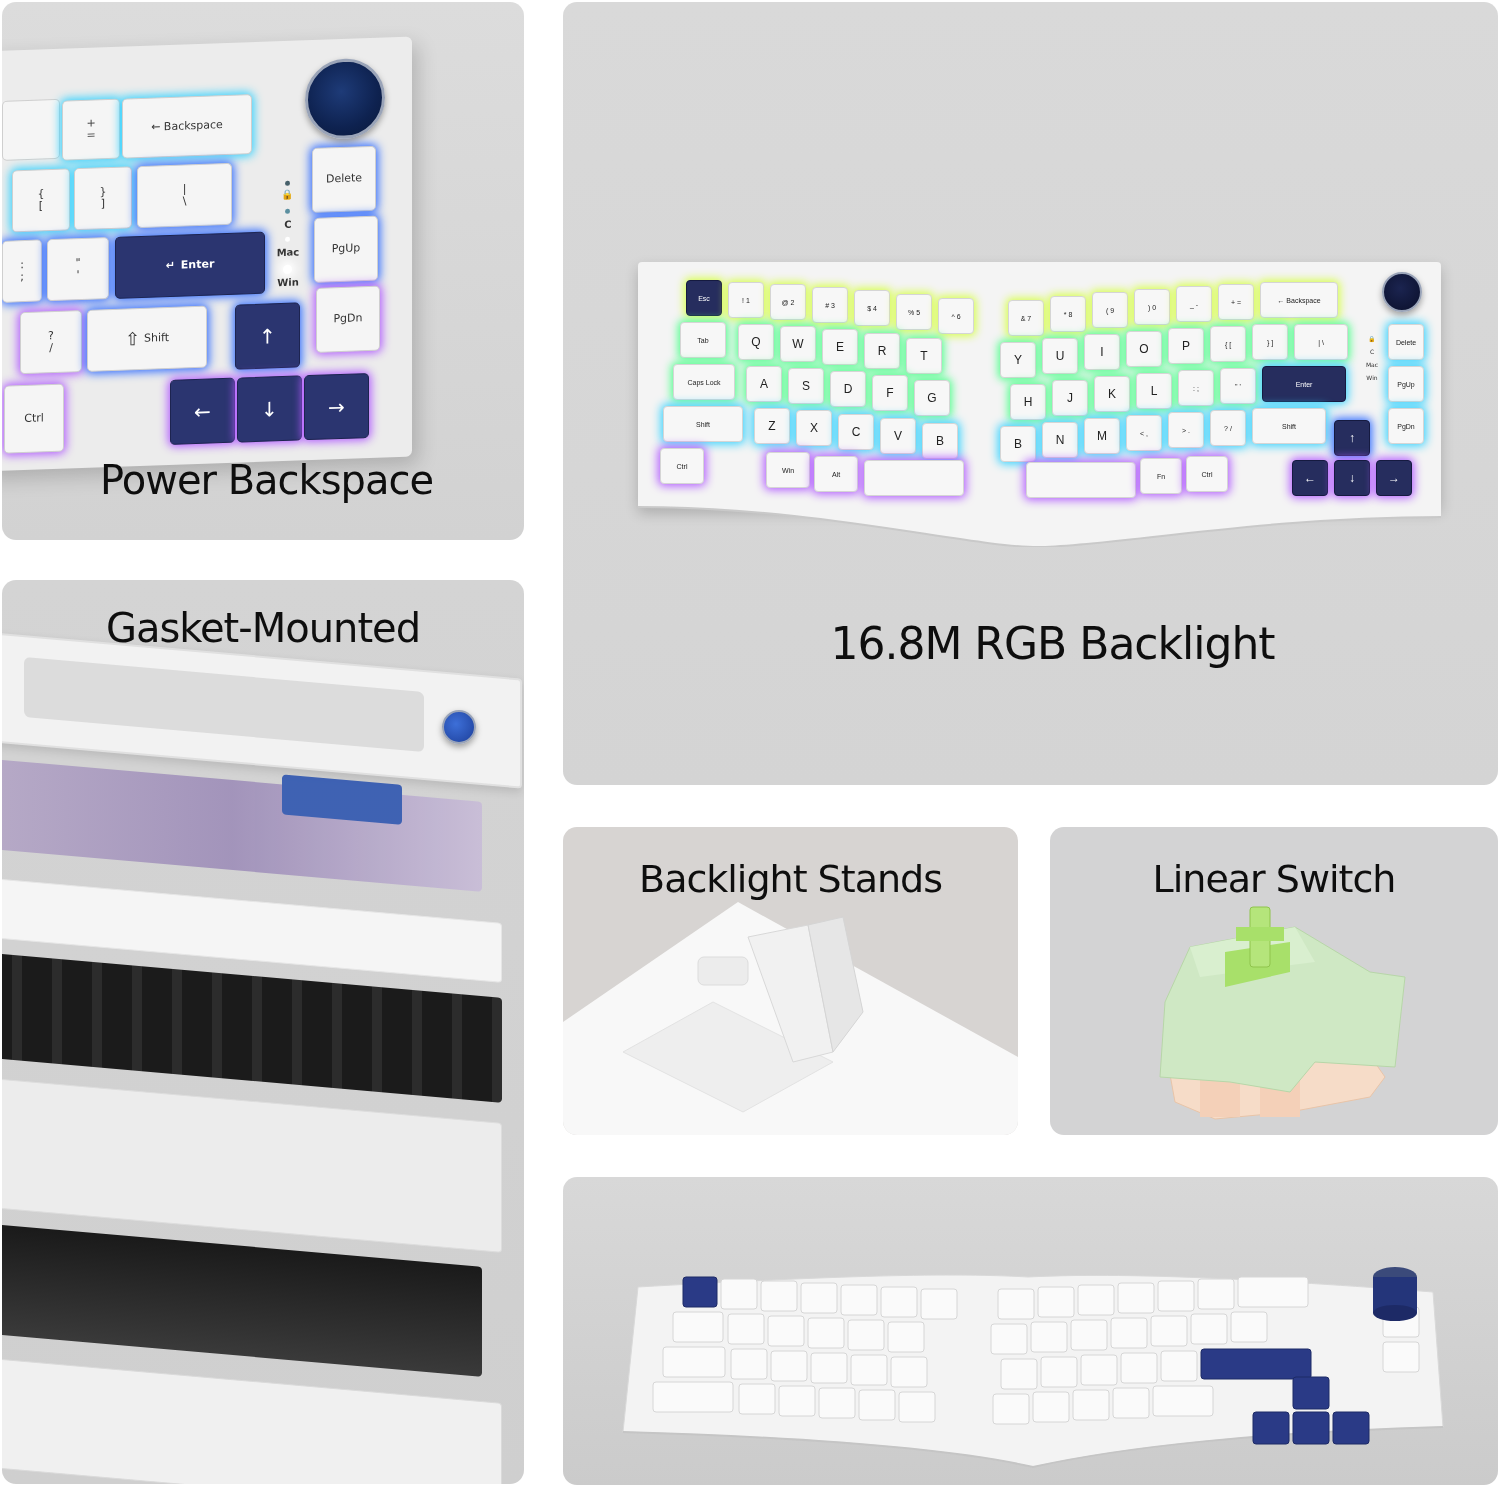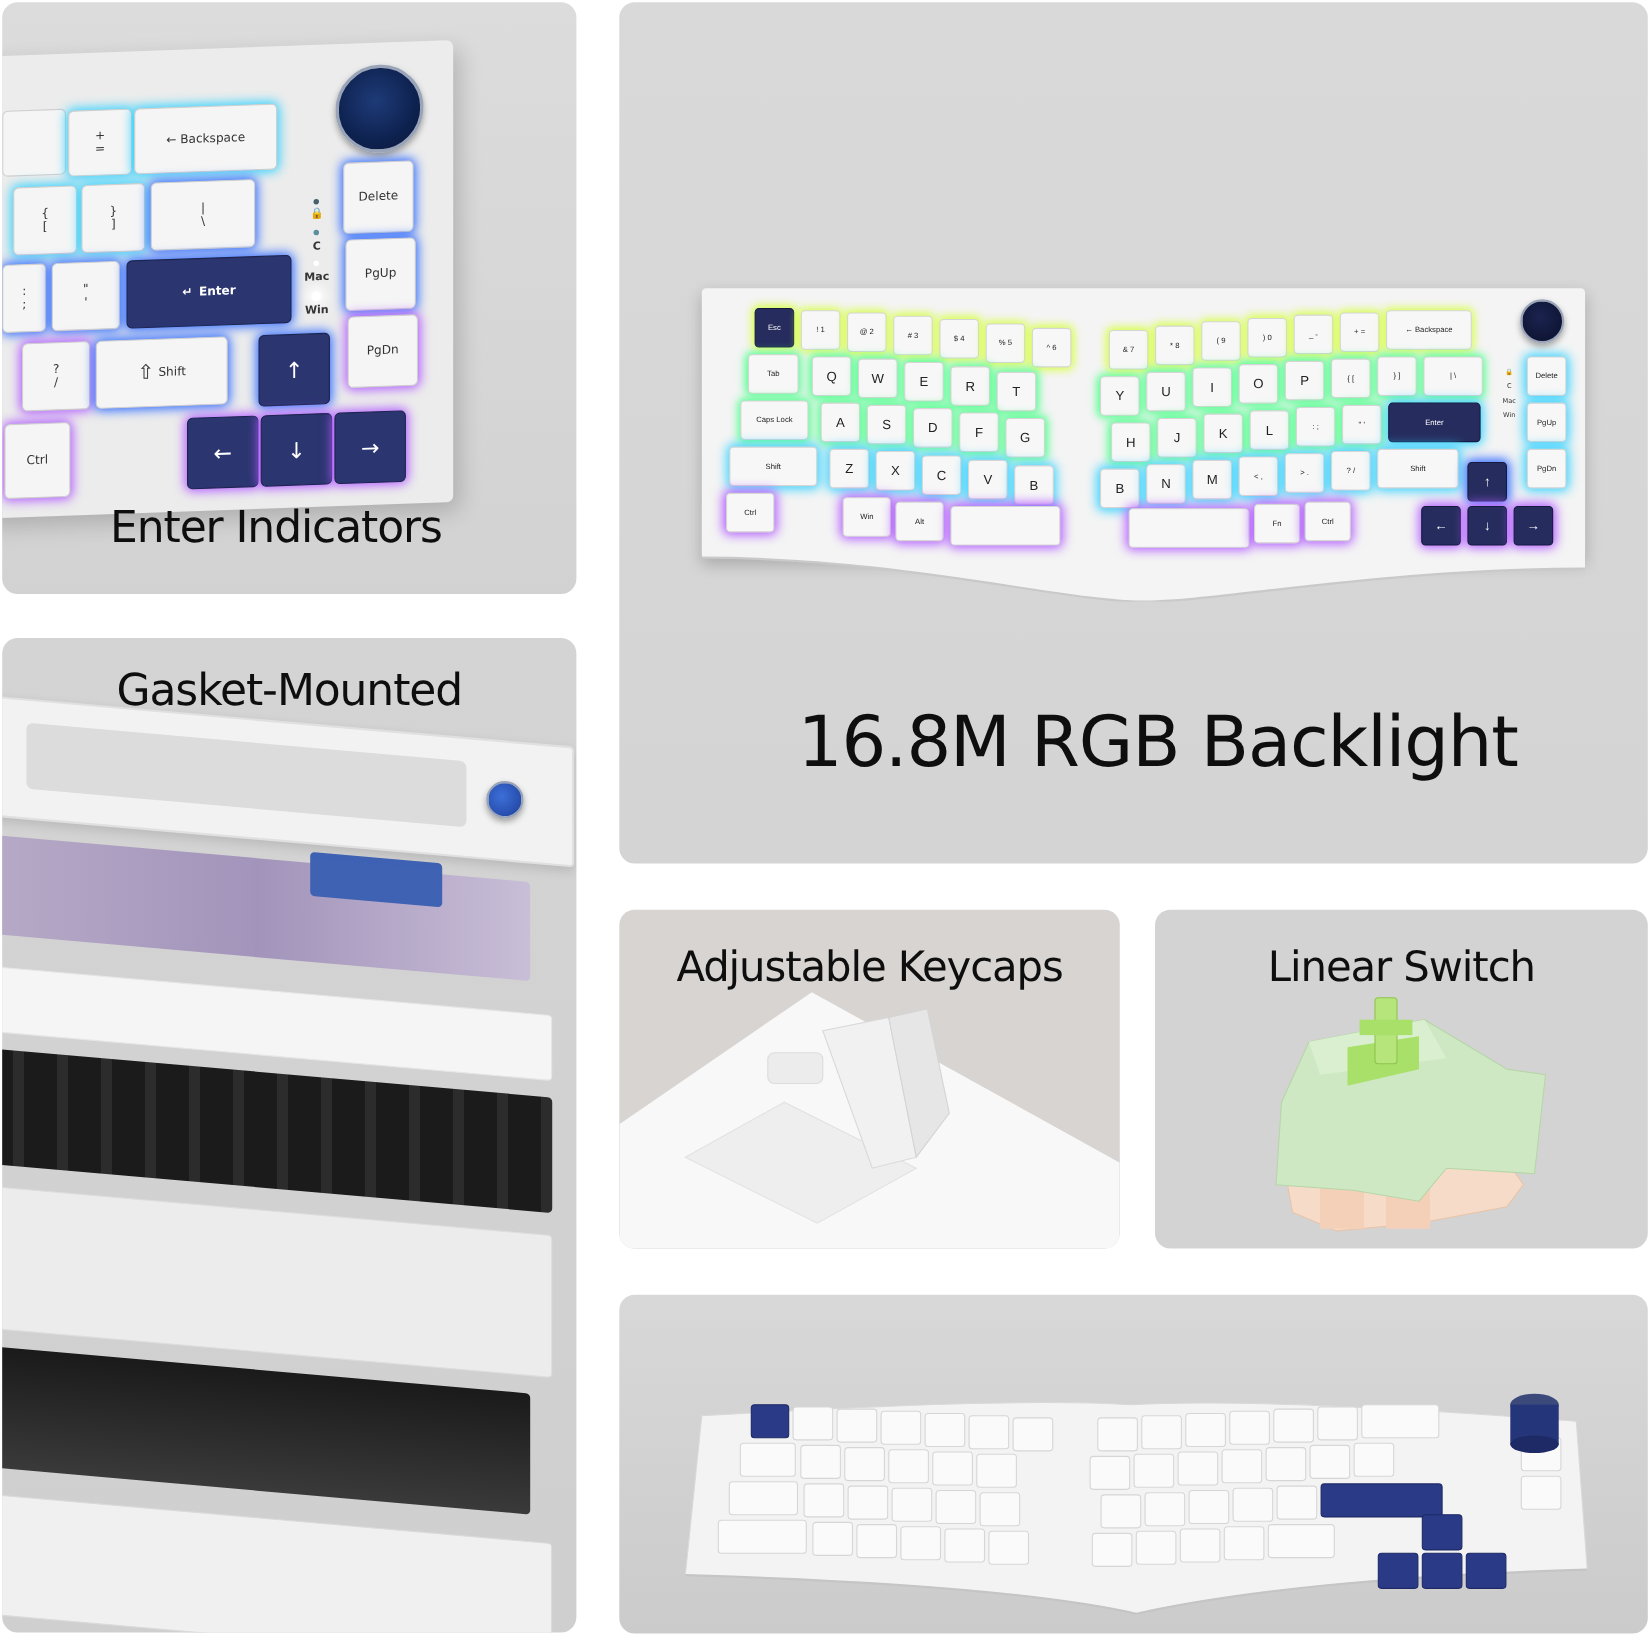--- a/index.html
+++ b/index.html
@@ -124,21 +124,21 @@
     <div class="ind" style="left:291px;top:148px;">🔒</div>
     <div class="dot" style="left:303px;top:168px;background:#5b8fa0;"></div>
     <div class="ind" style="left:291px;top:178px;">C</div>
     <div class="dot" style="left:303px;top:196px;background:#ffffff;"></div>
     <div class="ind" style="left:291px;top:206px;">Mac</div>
     <div class="dot" style="left:301px;top:224px;width:9px;height:9px;background:#ffffff;box-shadow:0 0 10px 4px #ffffff;"></div>
     <div class="ind" style="left:291px;top:236px;">Win</div>
 
     <div class="knob" style="left:323px;top:20px;width:80px;height:80px;"></div>
   </div>
-  <div class="caption" style="top:455px;left:98px;right:auto;font-size:40px;">Enter Indicators</div>
+  <div class="caption" style="top:455px;left:98px;right:auto;font-size:40px;">Power Backspace</div>
 </div>
 
 <div class="panel" id="p-rgb">
 
   <div id="ergo-board">
     <div class="shell"></div>
     <svg class="shell-bottom" viewBox="0 0 803 85" preserveAspectRatio="none">
       <path d="M0 0 L803 0 L803 55 C 620 55, 470 85, 400 85 C 330 85, 180 45, 0 45 Z" fill="#f4f4f4"></path>
       <path d="M0 45 C 180 45, 330 85, 400 85 C 470 85, 620 55, 803 55" fill="none" stroke="#c9c9c9" stroke-width="2"></path>
     </svg>
@@ -225,42 +225,42 @@
 
     <div style="position:absolute;left:724px;top:70px;width:20px;font-size:6px;color:#333;text-align:center;line-height:13px;">
       <div>🔒</div>
       <div>C</div>
       <div>Mac</div>
       <div>Win</div>
     </div>
     <div class="knob" style="left:744px;top:10px;width:40px;height:40px;border-width:2px;background:radial-gradient(circle at 45% 40%,#1b2450 0%,#0a0f2a 100%);"></div>
   </div>
 
-  <div class="caption" style="top:636px;font-size:64px;padding-left:44px;">16.8M RGB Backlight</div>
+  <div class="caption" style="top:616px;font-size:44px;padding-left:44px;">16.8M RGB Backlight</div>
 </div>
 
 <div class="panel" id="p-gasket">
   <div class="caption" style="top:25px;font-size:40px;">Gasket-Mounted</div>
 
   <div class="layer" style="top:75px;width:540px;height:110px;background:#f2f2f2;border:2px solid #e0e0e0;box-shadow:0 4px 10px rgba(0,0,0,0.12);">
     <div style="position:absolute;left:40px;top:20px;width:400px;height:60px;background:#dcdcdc;border-radius:6px;"></div>
   </div>
   <div class="knob" style="left:440px;top:130px;width:34px;height:34px;border-width:2px;background:radial-gradient(circle at 40% 40%,#3d6fd8 0%,#1d3f9a 100%);"></div>
   <div class="layer" style="top:200px;width:500px;height:90px;background:linear-gradient(90deg,#b4a6c6 0%,#9d8db8 50%,#c8bcd8 100%);opacity:0.9;">
     <div style="position:absolute;left:300px;top:-10px;width:120px;height:40px;background:#2f56b0;border-radius:4px;"></div>
   </div>
   <div class="layer" style="top:320px;width:520px;height:60px;background:#f5f5f5;border:1px solid #e6e6e6;"></div>
   <div class="layer" style="top:395px;width:520px;height:105px;background:repeating-linear-gradient(90deg,#1b1b1b 0 30px,#2c2c2c 30px 40px);"></div>
   <div class="layer" style="top:520px;width:520px;height:130px;background:#ececec;border:1px solid #dddddd;"></div>
   <div class="layer" style="top:665px;width:500px;height:110px;background:linear-gradient(180deg,#1a1a1a 0%,#3a3a3a 100%);"></div>
   <div class="layer" style="top:800px;width:520px;height:110px;background:#f0f0f0;border:1px solid #dadada;"></div>
 </div>
 
 <div class="panel" id="p-stands">
-  <div class="caption" style="top:30px;font-size:38px;">Adjustable Keycaps</div>
+  <div class="caption" style="top:30px;font-size:38px;">Backlight Stands</div>
   <svg style="position:absolute;left:0;top:0;" width="455" height="308">
     <polygon points="0,195 175,75 455,230 455,308 0,308" fill="#f8f8f8"></polygon>
     <polygon points="60,225 150,175 270,235 180,285" fill="#eeeeee" stroke="#e2e2e2"></polygon>
     <rect x="135" y="130" width="50" height="28" rx="6" fill="#ececec" stroke="#dcdcdc"></rect>
     <polygon points="185,110 245,98 270,225 230,235" fill="#f1f1f1" stroke="#d8d8d8"></polygon>
     <polygon points="245,98 280,90 300,185 270,225" fill="#e6e6e6" stroke="#d4d4d4"></polygon>
   </svg>
 </div>
 
 <div class="panel" id="p-switch">

